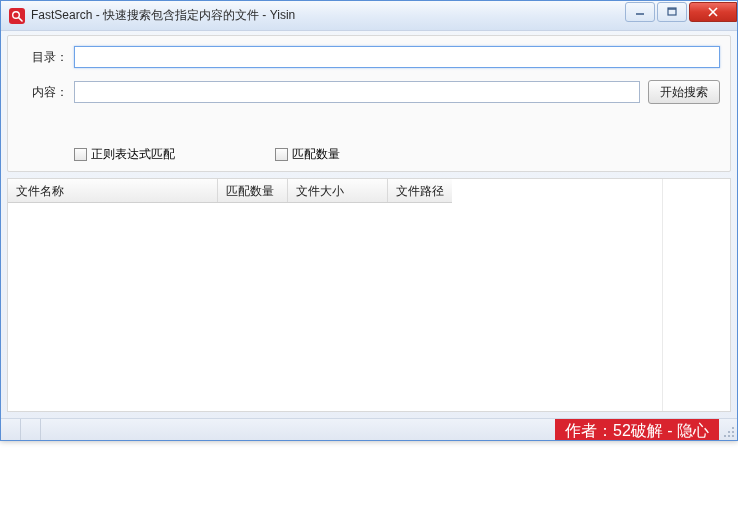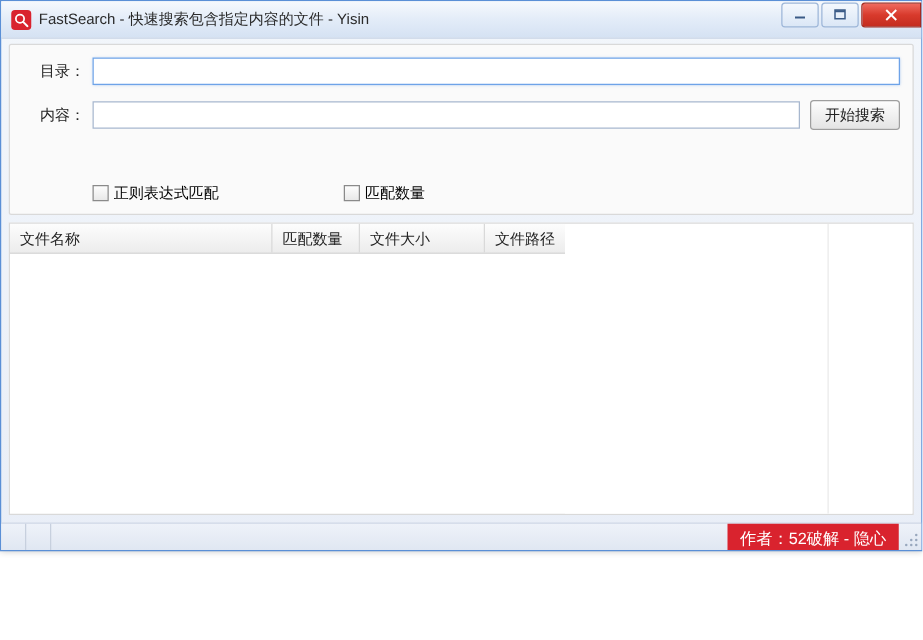--- a/index.html
+++ b/index.html
@@ -157,21 +157,21 @@
   }
   .status-cell {
     border-right: 1px solid #c7d0de;
     width: 20px;
   }
   .status-spacer { flex:1; }
   .status-credit {
     background: #d9232e;
     color: #fff;
     padding: 3px 10px 0 10px;
-    font-size: 13px;
+    font-size: 16px;
     display:flex;align-items:center;
   }
   .resize-grip {
     width: 18px;
     display:flex;align-items:flex-end;justify-content:flex-end;
     padding: 0 2px 2px 0;
   }
   .resize-grip svg { display:block; }
 </style>
 </head>

